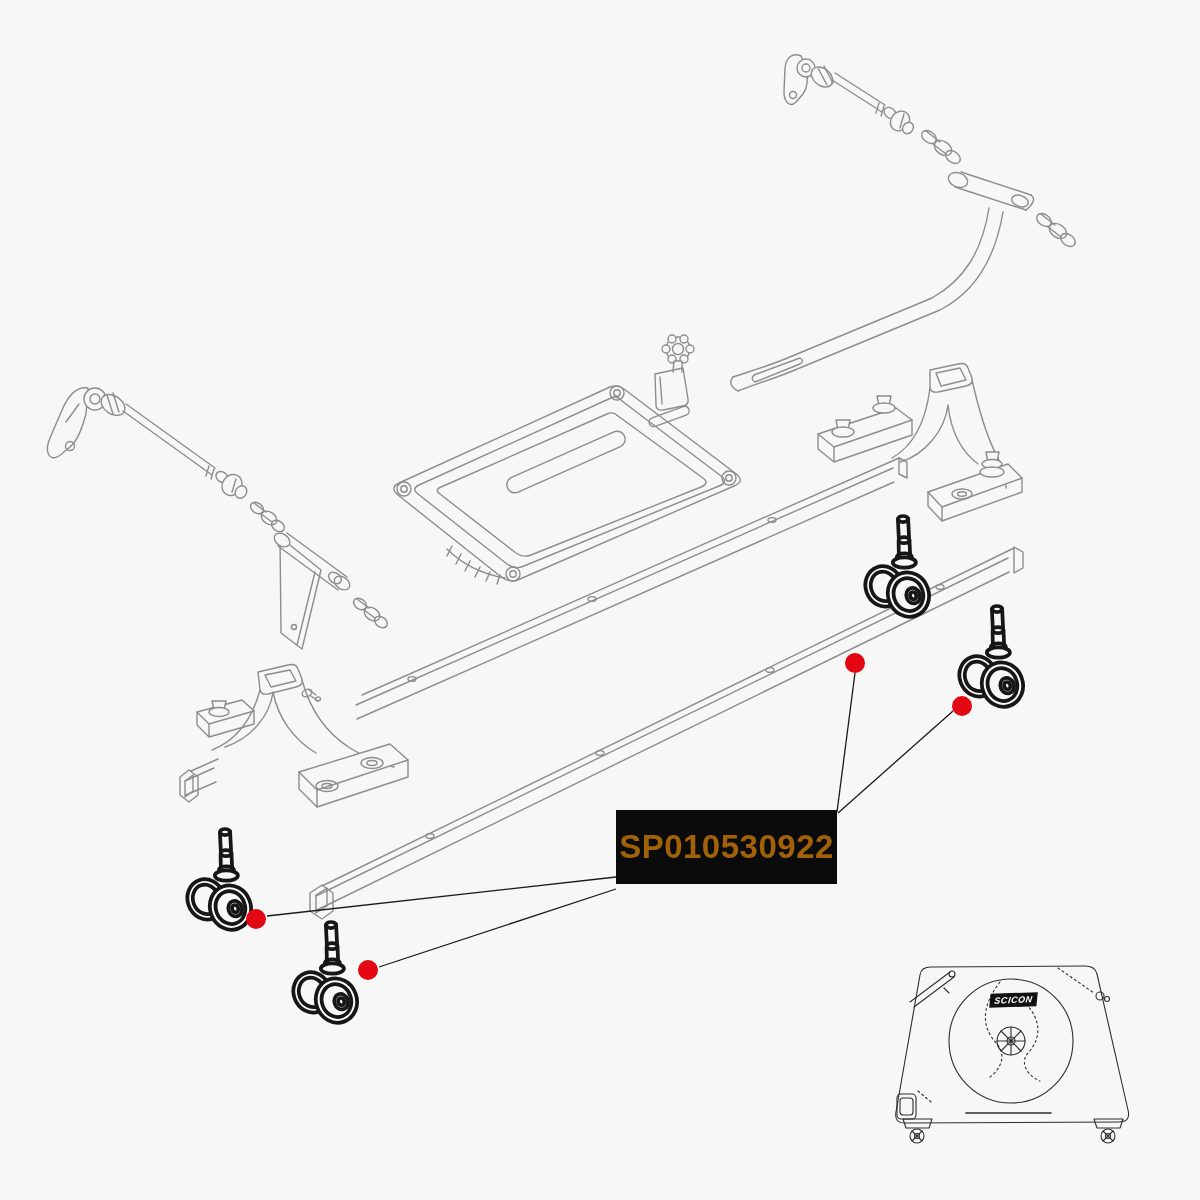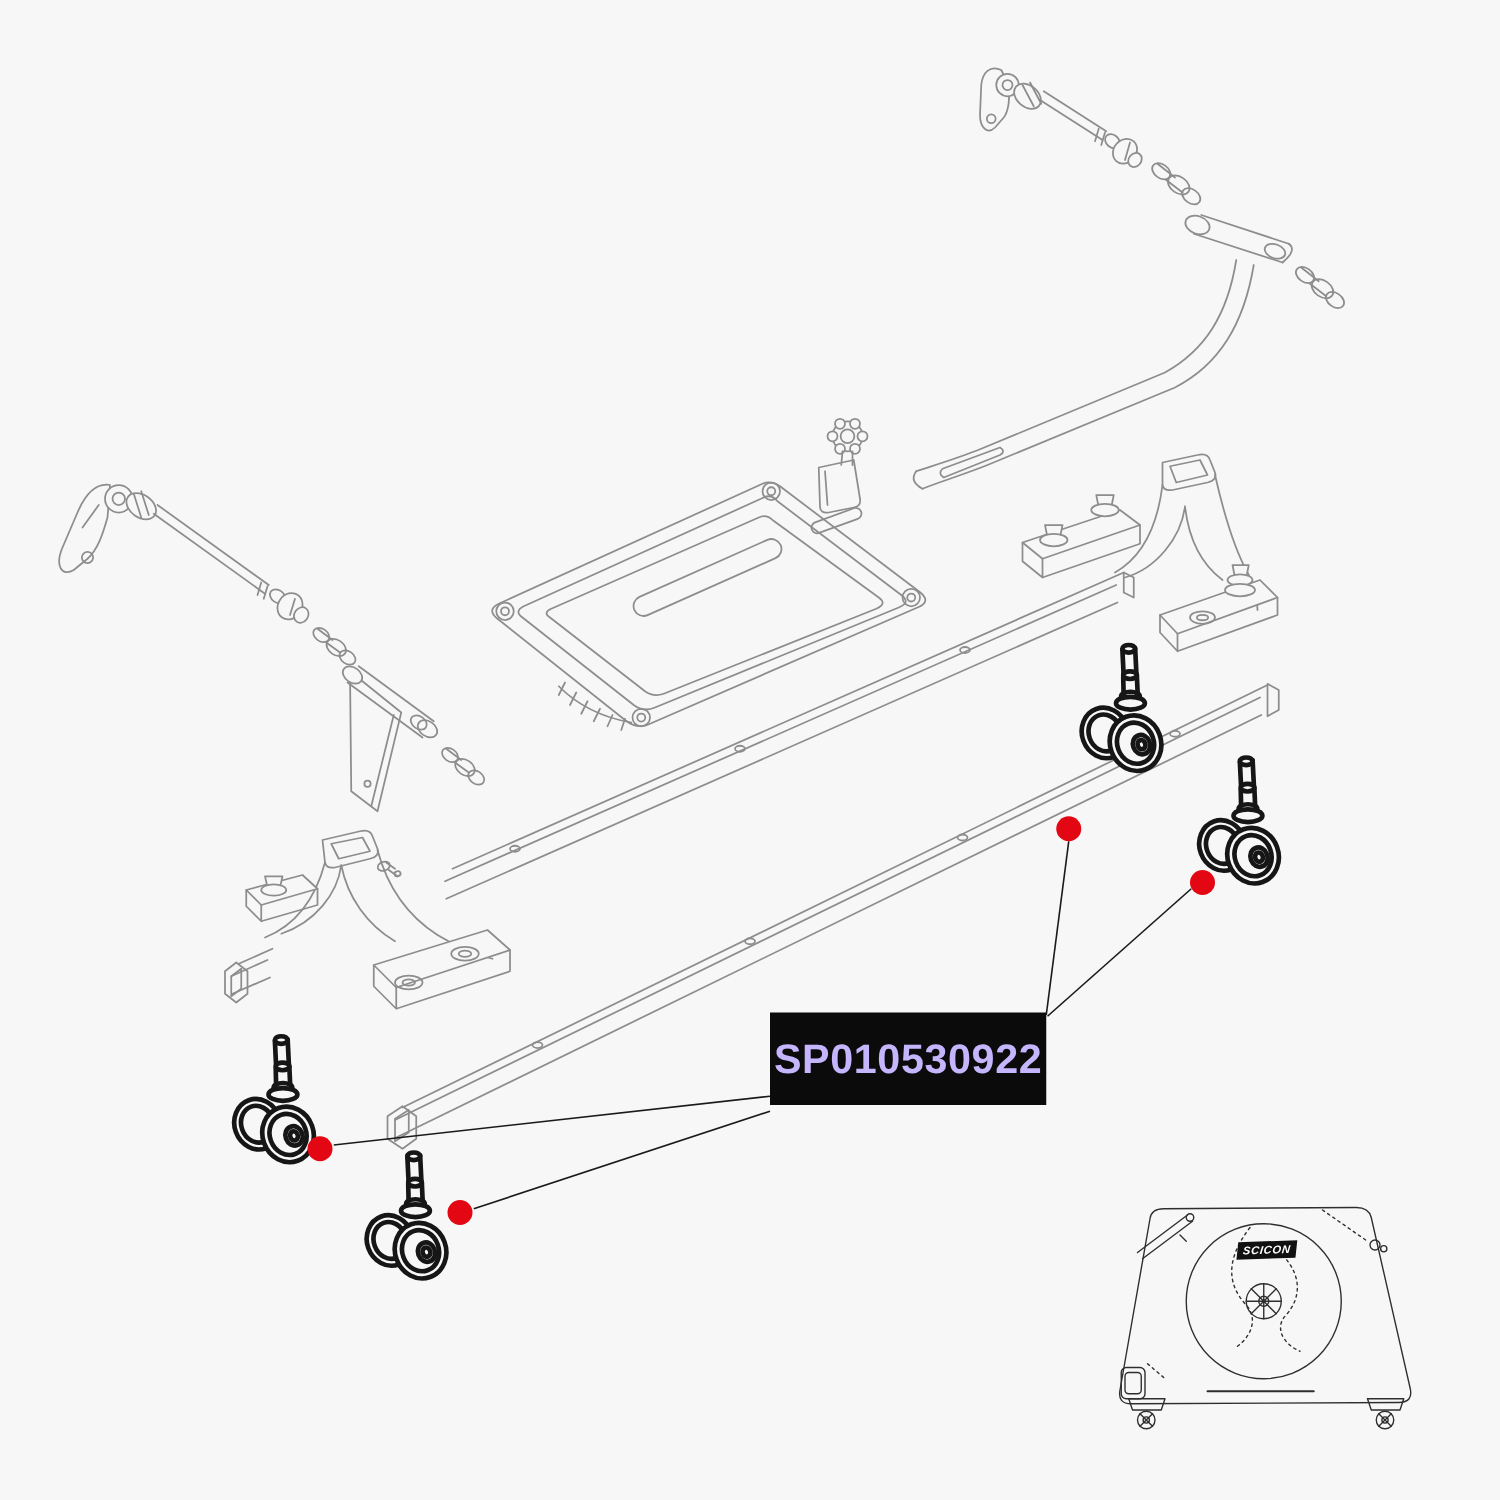--- a/index.html
+++ b/index.html
@@ -272,15 +272,15 @@
     <g>
       <path d="M 1094,1119 L 1123,1119 L 1120,1128 L 1097,1128 Z"></path>
       <circle cx="1108" cy="1136" r="7"></circle>
           <circle cx="1108" cy="1136" r="2.5"></circle>
       <path d="M 1103,1131 L 1113,1141 M 1113,1131 L 1103,1141"></path>
     </g>
   </g>
 </svg>
 </div>
 
-<div class="part-label" style="background: rgb(11, 11, 11); color: #c4b5fd;">SP010530922</div>
+<div class="part-label" style="background: rgb(11, 11, 11); color: #a16207;">SP010530922</div>
 
 <div class="scicon-logo">SCICON</div>
 
 </body></html>

